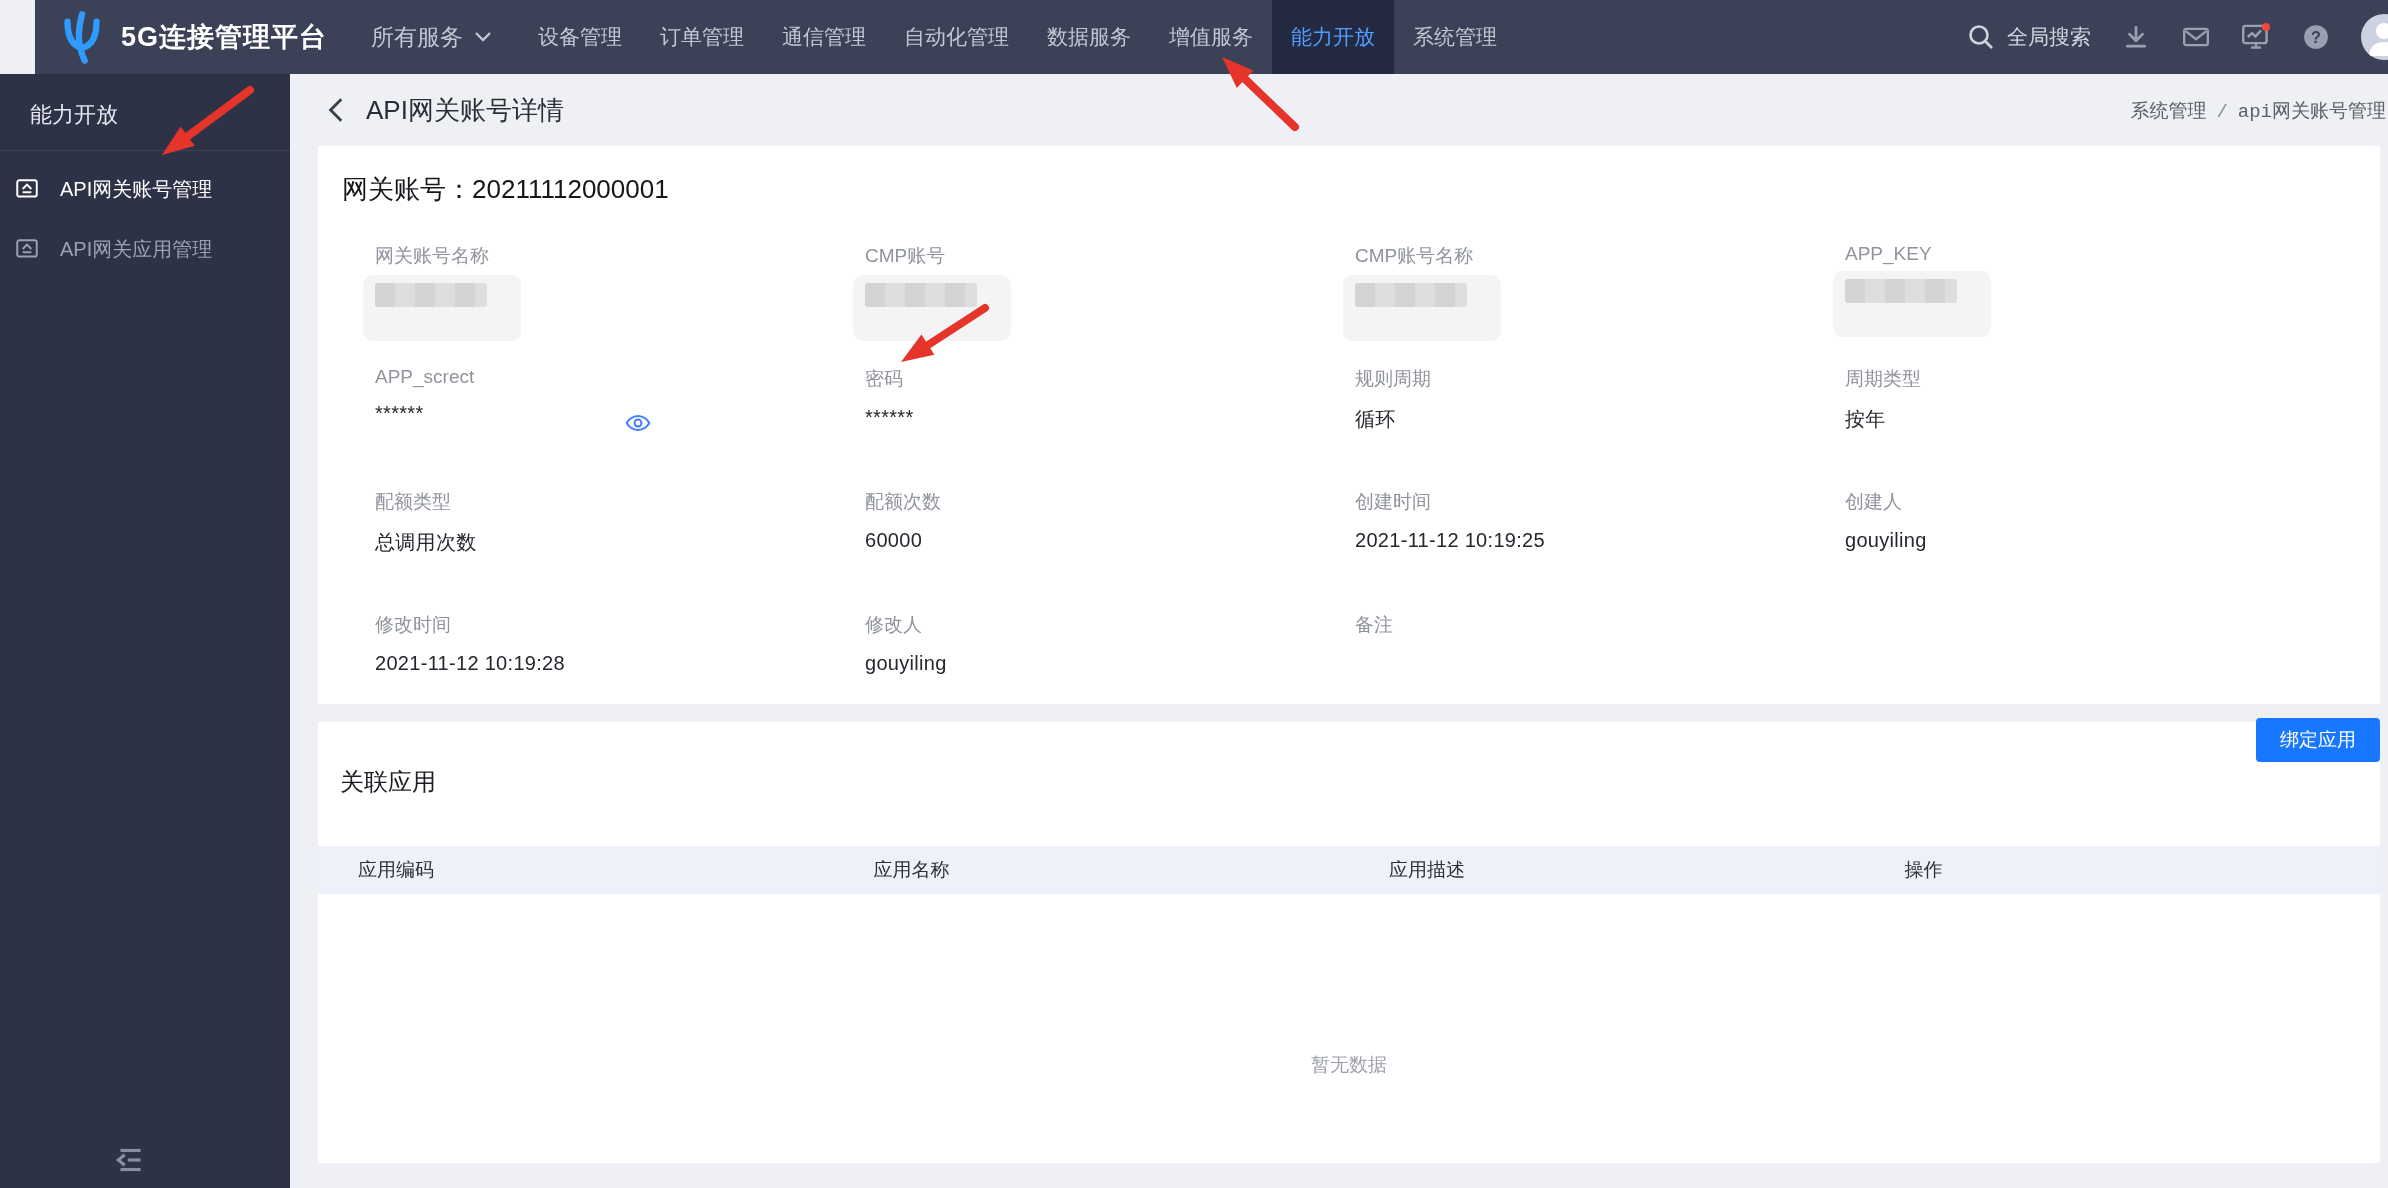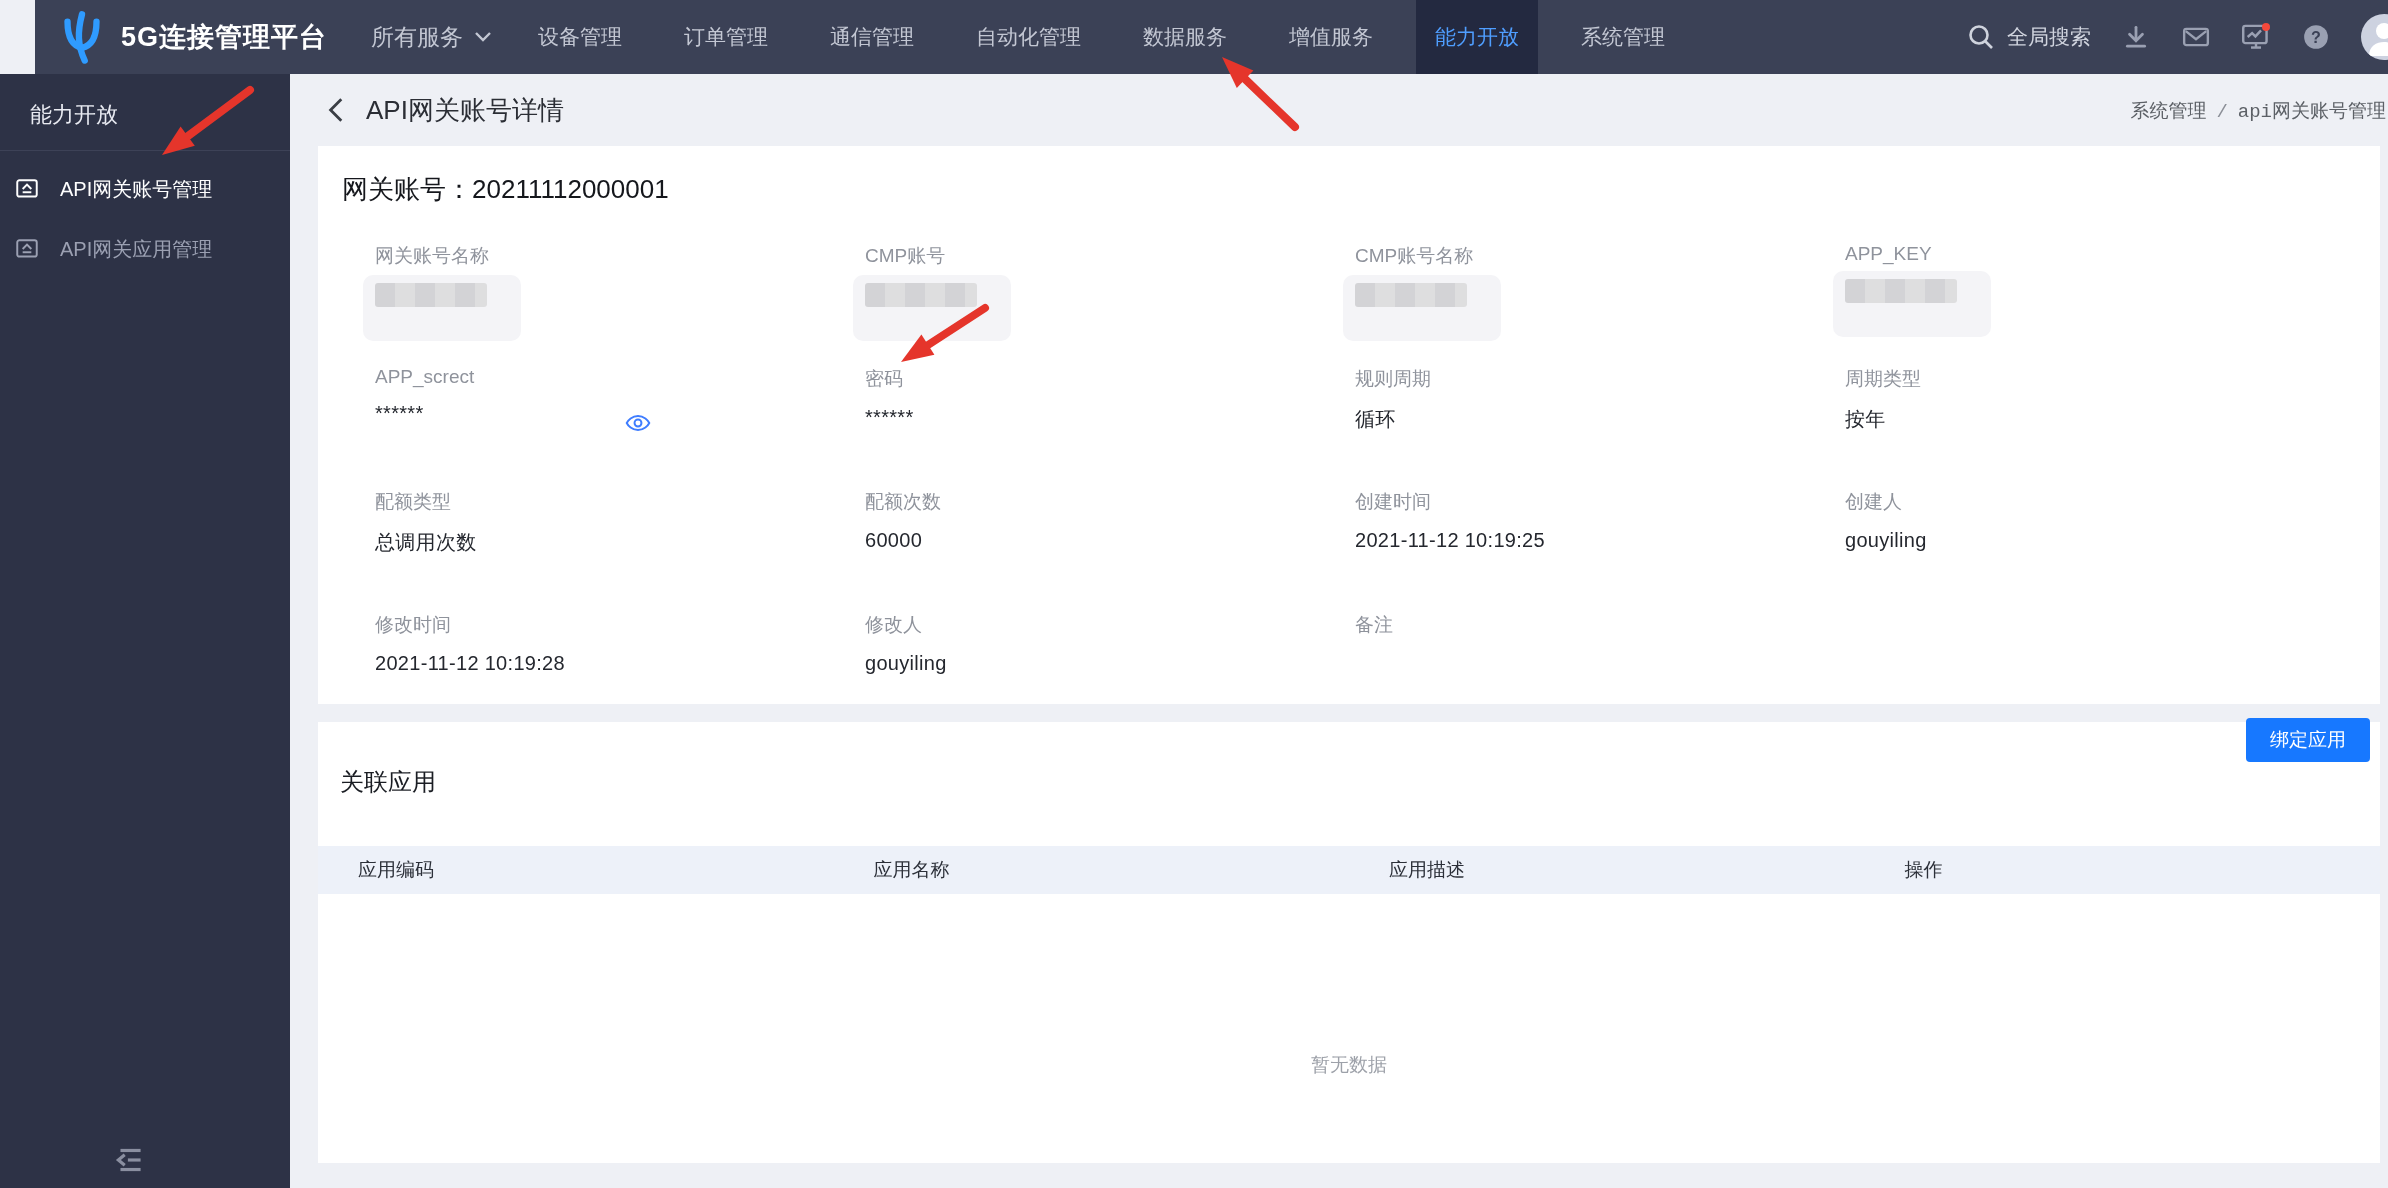--- a/index.html
+++ b/index.html
@@ -7,21 +7,21 @@
     width:2388px;height:1188px;overflow:hidden;position:relative;
     background:#eef0f5;
     font-family:"Liberation Sans","DejaVu Sans",sans-serif;
     -webkit-font-smoothing:antialiased;
   }
   
   .navbar{position:absolute;top:0;left:0;width:2388px;height:74px;background:#3b4156;display:flex;align-items:center;z-index:10;margin-left:35px;}
   .brand{display:flex;align-items:center;gap:16px;padding-left:24px;flex:0 0 auto;}
   .brand-name{color:#ffffff;font-size:27px;font-weight:bold;letter-spacing:1px;white-space:nowrap;}
   .services{margin-left:44px;color:#c3c7d3;font-size:23px;display:flex;align-items:center;gap:10px;cursor:pointer;white-space:nowrap;}
-  .nav-items{display:flex;height:74px;margin-left:26px;gap:24px;}
+  .nav-items{display:flex;height:74px;margin-left:26px;}
   .nav-item{display:flex;align-items:center;padding:0 19px;font-size:21px;color:#c3c7d3;cursor:pointer;white-space:nowrap;}
   .nav-item.active{background:#232940;color:#4f9eff;}
   .nav-right{margin-left:auto;display:flex;align-items:center;gap:30px;padding-right:16px;}
   .search-box{display:flex;align-items:center;gap:12px;color:#d0d4de;font-size:21px;cursor:pointer;white-space:nowrap;justify-content:flex-end;}
   .nav-icon{width:30px;height:30px;display:flex;align-items:center;justify-content:center;cursor:pointer;position:relative;}
   .avatar{width:46px;height:46px;border-radius:50%;background:#cdd2e0;display:flex;align-items:center;justify-content:center;cursor:pointer;overflow:hidden;}
   
   .sidebar{position:absolute;top:74px;left:0;width:290px;height:1114px;background:#2d3246;z-index:5;}
   .sidebar-title{color:#e9ebf2;font-size:22px;padding:26px 0 20px 30px;border-bottom:1px solid #3d4257;}
   .side-items{padding-top:8px;}
@@ -43,21 +43,21 @@
   .f-label{font-size:19px;color:#8f939c;}
   .f-value{font-size:20px;color:#24272e;margin-top:14px;min-height:24px;letter-spacing:.3px;}
   .redacted{margin-top:14px;width:112px;height:24px;border-radius:3px;
     background:repeating-linear-gradient(90deg,#d3d3d6 0 20px,#dededf 20px 40px);position:relative;}
   .redacted::before{content:"";position:absolute;left:-12px;top:-8px;width:158px;height:66px;background:#f4f4f7;border-radius:10px;z-index:-1;}
   .eye{position:absolute;left:250px;top:44px;cursor:pointer;line-height:0;}
   
   .card2{position:absolute;left:318px;top:722px;width:2062px;height:441px;background:#ffffff;}
   .card2-head{position:relative;padding-top:44px;}
   .ra-title{margin-left:22px;font-size:24px;color:#1a1d23;font-weight:500;}
-  .bind-btn{position:absolute;right:10px;top:-4px;height:44px;padding:0 24px;background:#1778ff;color:#ffffff;font-size:19px;border:none;border-radius:4px;cursor:pointer;font-family:inherit;}
+  .bind-btn{position:absolute;right:0;top:-4px;height:44px;padding:0 24px;background:#1778ff;color:#ffffff;font-size:19px;border:none;border-radius:4px;cursor:pointer;font-family:inherit;}
   .thead{margin-top:48px;height:48px;background:#edf1f9;display:grid;grid-template-columns:repeat(4,1fr);align-items:center;}
   .th{padding-left:40px;font-size:19px;color:#2c3039;}
   .empty{padding-top:158px;text-align:center;font-size:19px;color:#9da1a9;}
   
   .annotations{position:absolute;left:0;top:0;z-index:60;pointer-events:none;}
   svg{display:block;}
 </style>
 </head>
 <body>
 

